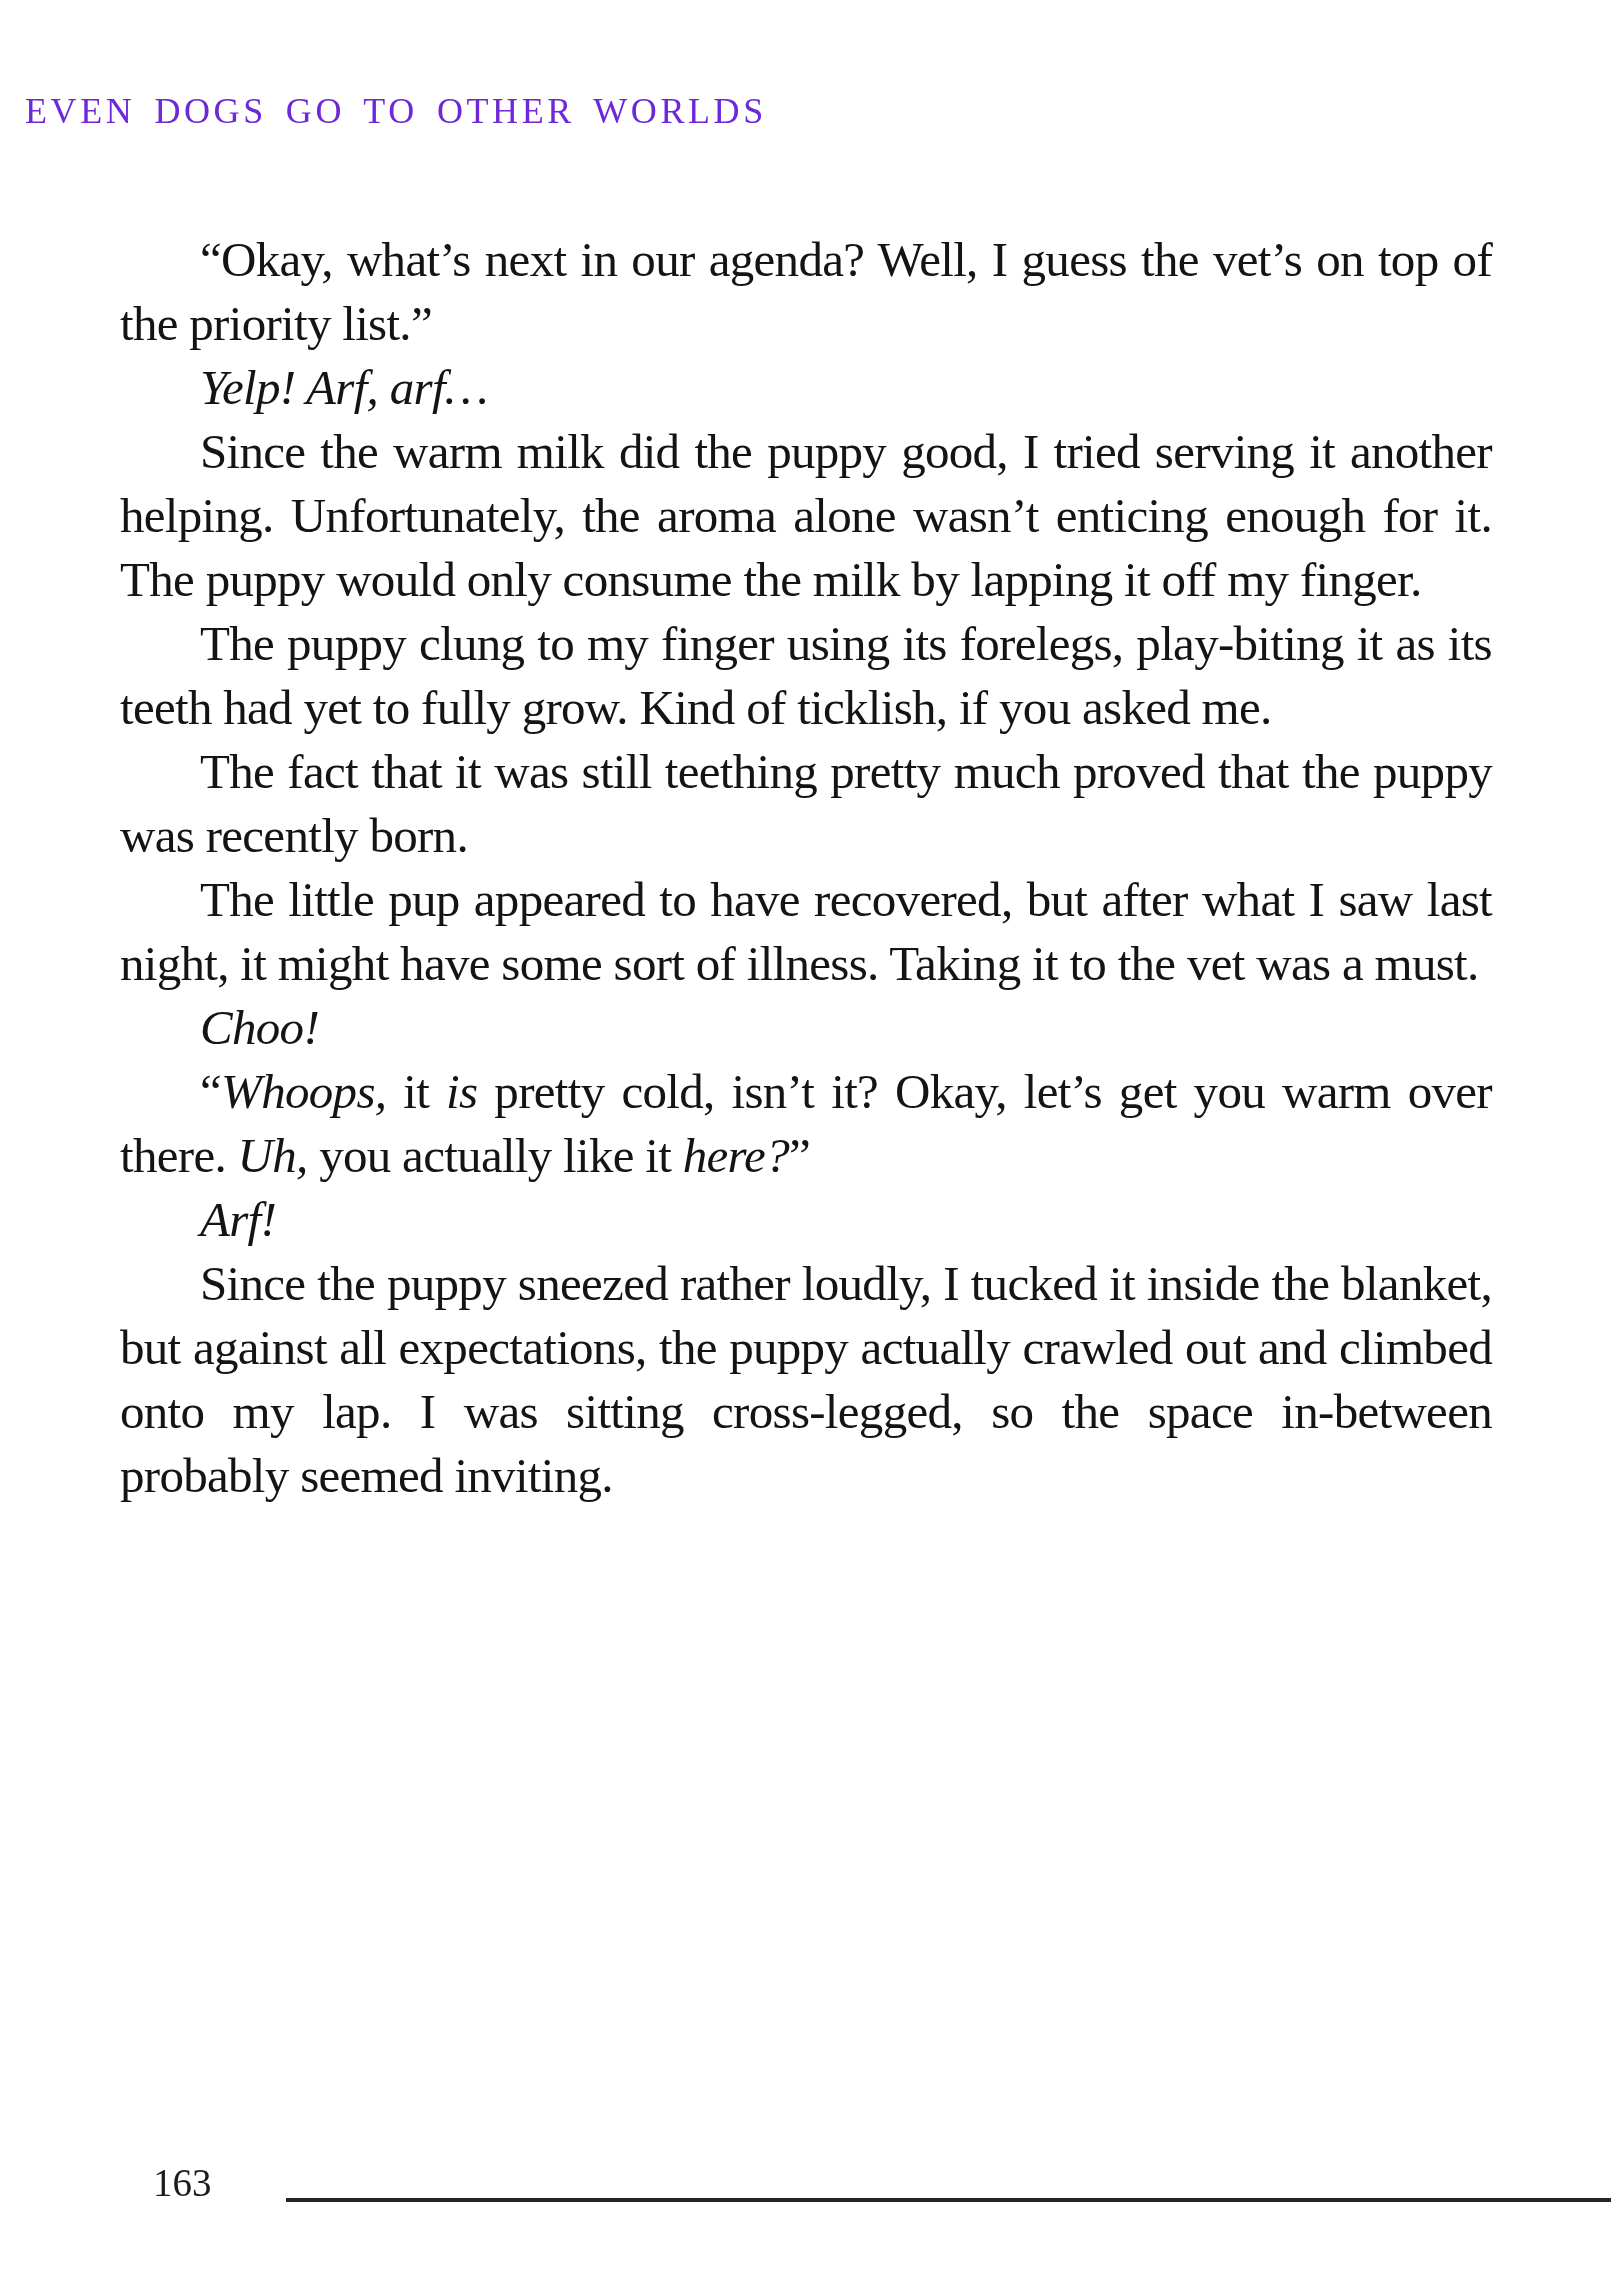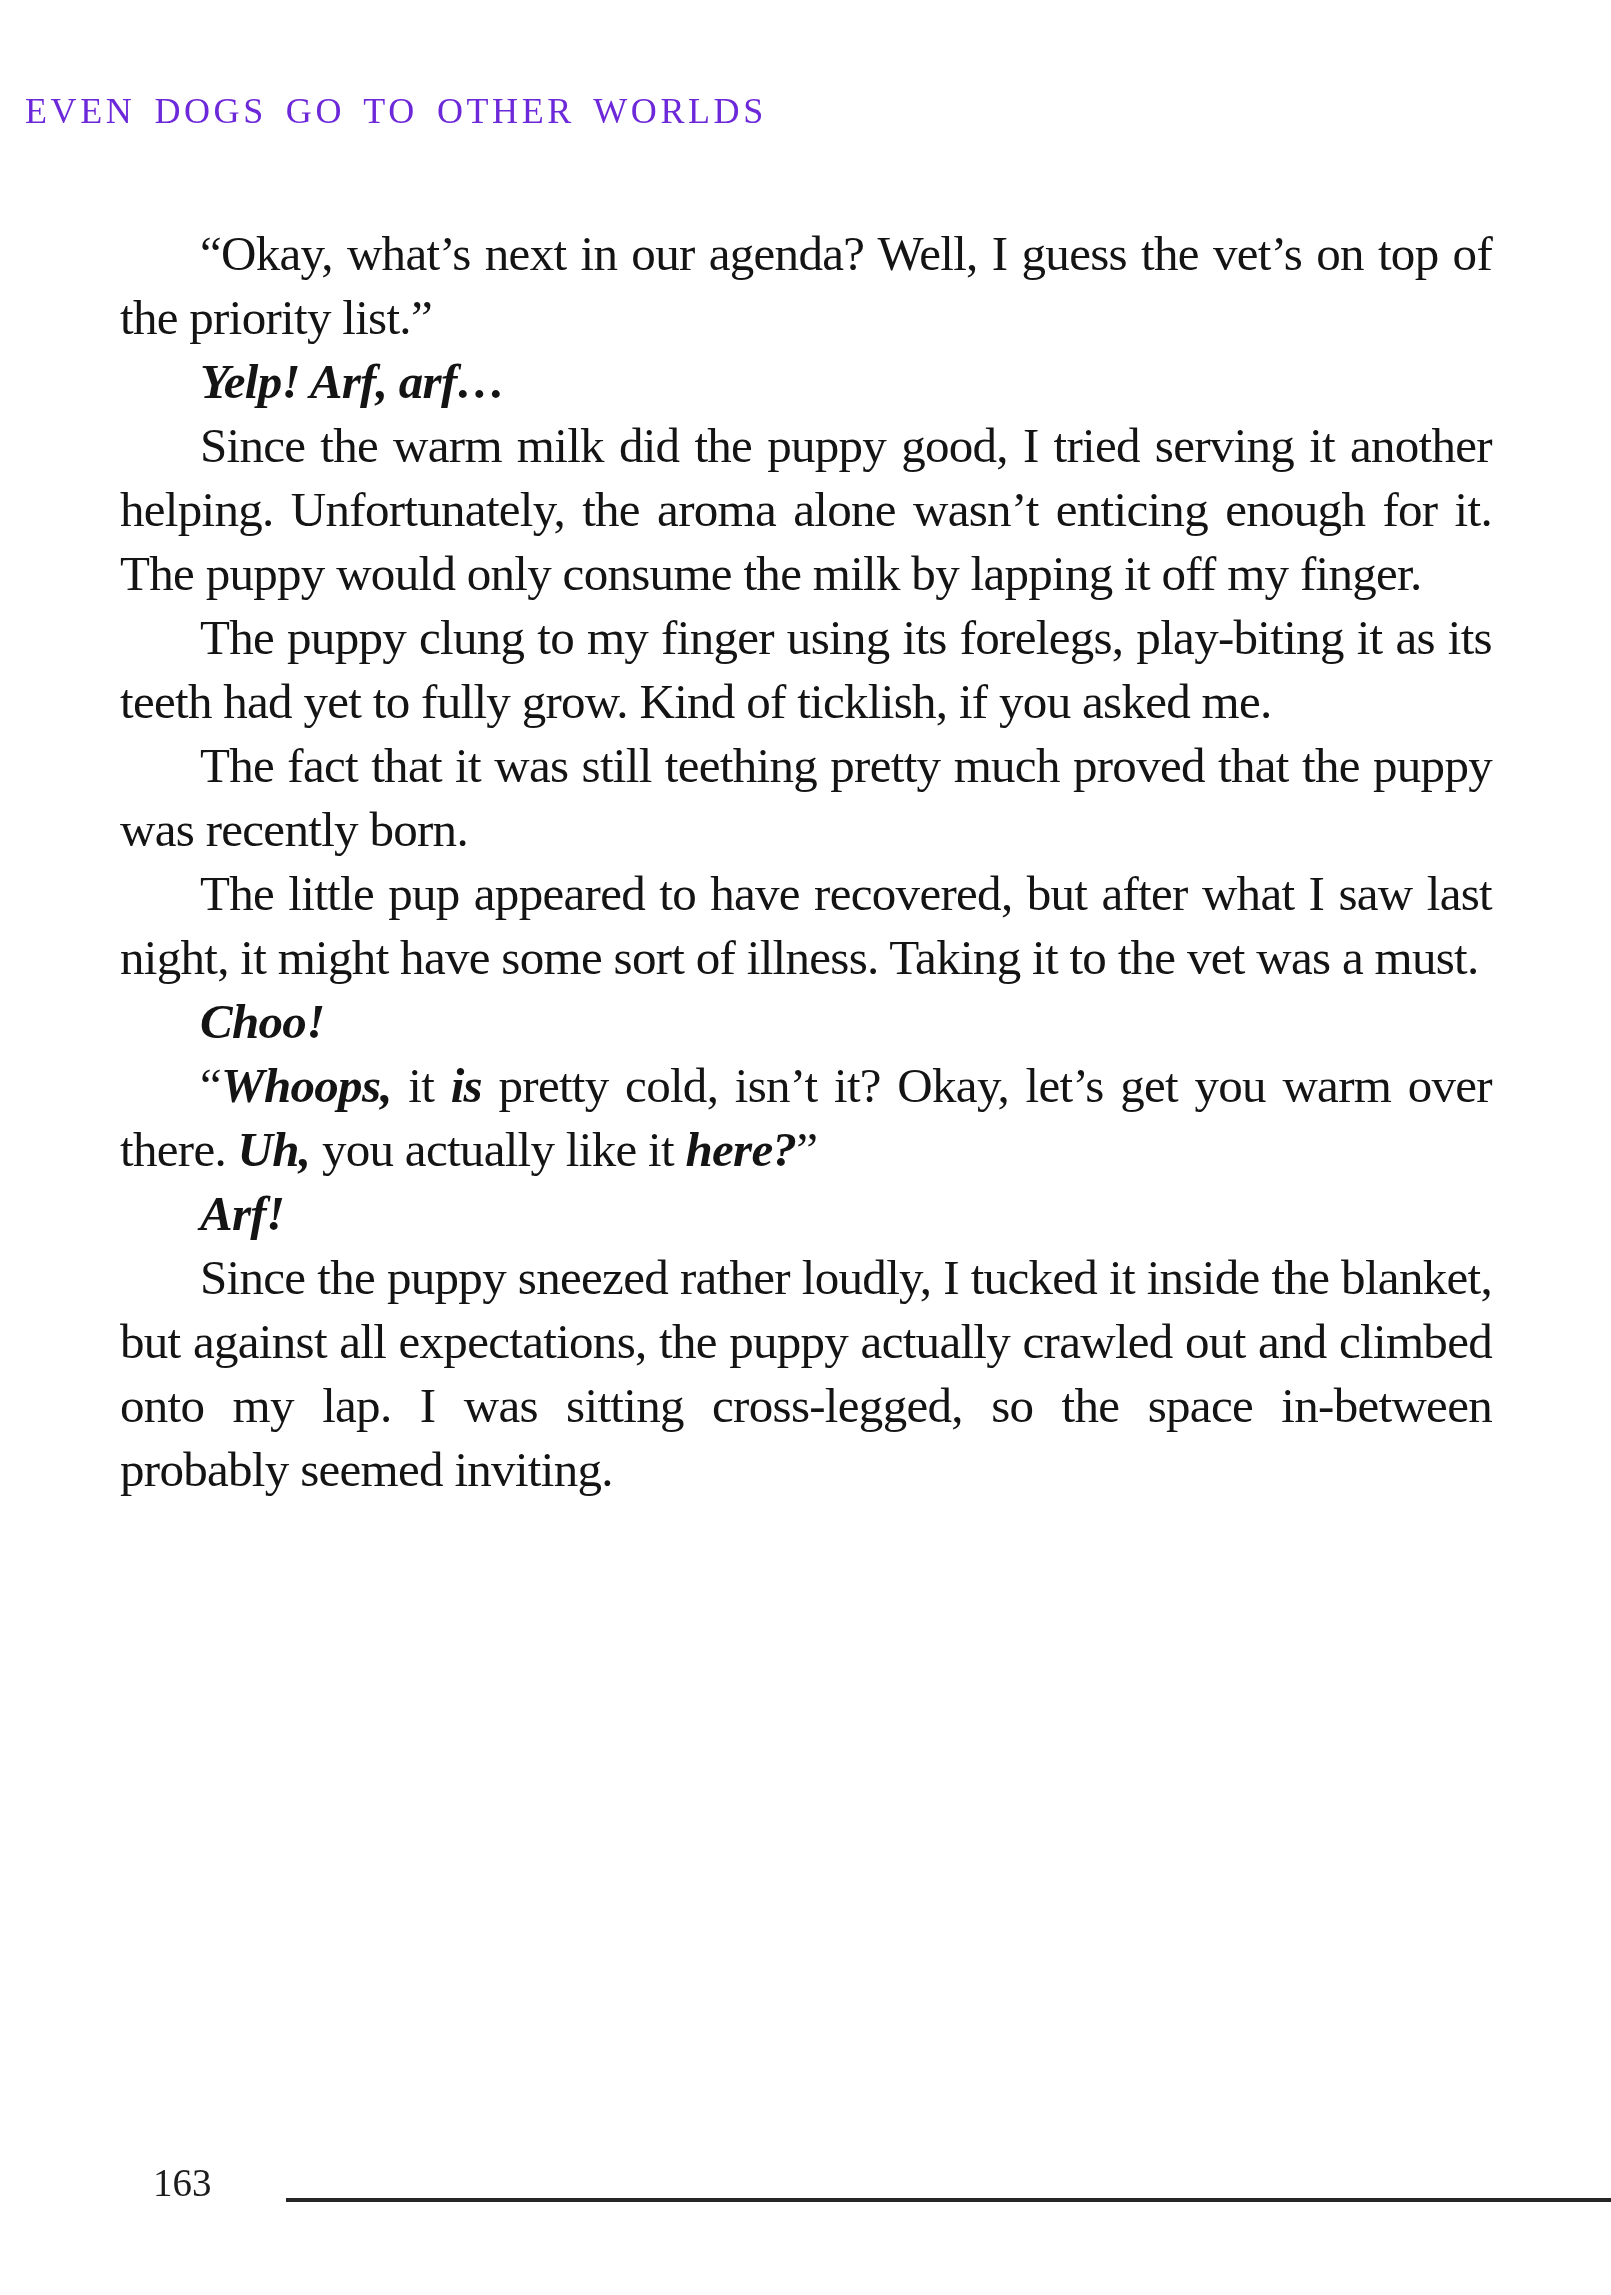--- a/index.html
+++ b/index.html
@@ -24,37 +24,36 @@
     font-size: 36px;
     letter-spacing: 3.6px;
     word-spacing: 6.4px;
     color: #6d28d9;
     text-transform: uppercase;
     line-height: 1.1;
     margin-left: 25px;
   }
   .body-text {
     position: absolute;
-    top: 222px;
+    top: 228px;
     left: 120px;
     width: 1372px;
     font-size: 49px;
     line-height: 64px;
     letter-spacing: -0.7px;
     text-align: justify;
     color: #141414;
   }
   .body-text p {
     margin: 0;
     padding: 0;
     text-indent: 80px;
   }
   .body-text em {
     font-style: italic;
-    font-weight: bold;
   }
   .footer {
     position: absolute;
     top: 2152px;
     left: 153px;
     right: 0;
     height: 50px;
     display: flex;
     align-items: flex-end;
   }

